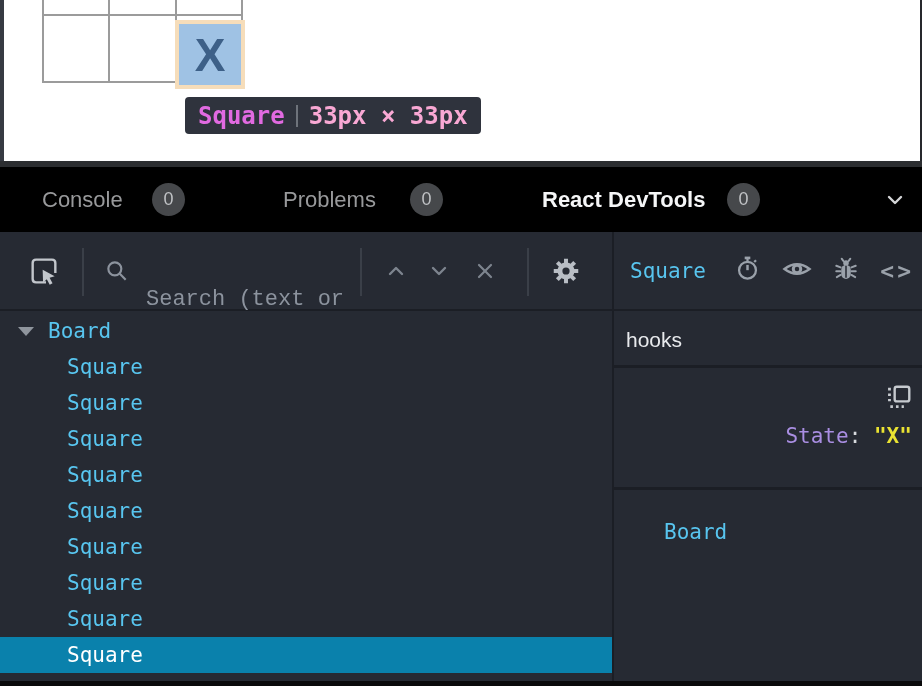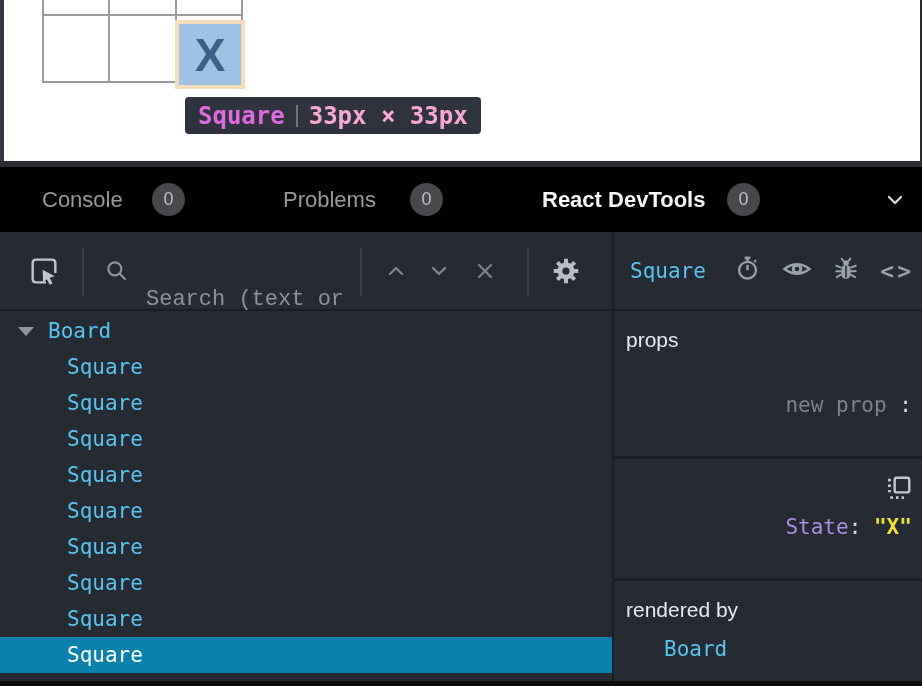--- a/index.html
+++ b/index.html
@@ -241,42 +241,38 @@
               <circle cx="12" cy="6.5" r="2.6" fill="#9aa1aa"></circle>
               <rect x="7.6" y="8.2" width="8.8" height="13" rx="4.4" fill="#9aa1aa"></rect>
               <line x1="12" y1="9" x2="12" y2="20" stroke="#262a33" stroke-width="1.4"></line>
             </svg>
           </span>
           <span class="brackets">&lt;&gt;</span>
         </span>
       </div>
 
       <div class="section">
-        <div class="section-label">props</div>
-        <div class="kv-row">
-          <span class="kv-key-muted">new prop</span><span class="kv-colon"> : </span>
-        </div>
+        <div class="section-label">hooks</div>
       </div>
       <div class="section-divider"></div>
 
       <div class="section">
         <span class="hooks-icon">
           <svg width="26" height="26" viewBox="0 0 24 24">
             <rect x="8" y="2.5" width="13.5" height="13.5" rx="2" fill="none" stroke="#c6cacf" stroke-width="2.2"></rect>
             <line x1="3.2" y1="3.5" x2="3.2" y2="16" stroke="#c6cacf" stroke-width="2.6" stroke-dasharray="2.4 2.8"></line>
             <line x1="4" y1="20.8" x2="16.5" y2="20.8" stroke="#c6cacf" stroke-width="2.6" stroke-dasharray="2.4 2.8"></line>
           </svg>
         </span>
         <div class="kv-row">
           <span class="kv-key-state">State</span><span class="kv-colon">: </span><span class="kv-value">"X"</span>
         </div>
       </div>
       <div class="section-divider"></div>
 
       <div class="section">
-        <div class="section-label">rendered by</div>
         <div class="rendered-item">Board</div>
       </div>
     </div>
   </div>
 
   <div class="bottom-strip"></div>
 </div>
 
 </body></html>

